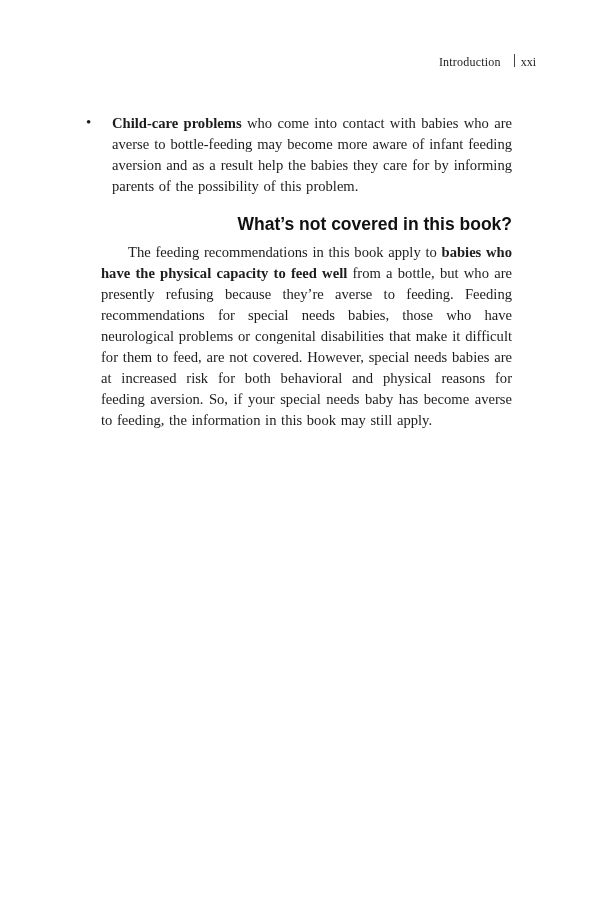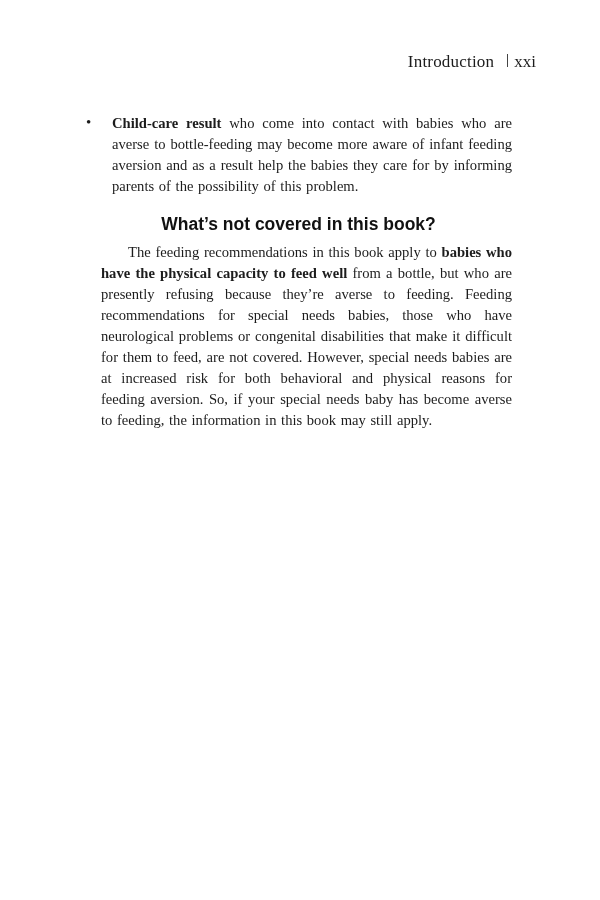--- a/index.html
+++ b/index.html
@@ -18,21 +18,21 @@
     background: #ffffff;
     position: relative;
   }
   
   .running-head {
     padding-top: 52px;
     padding-right: 64px;
     display: flex;
     justify-content: flex-end;
     align-items: center;
-    font-size: 17px;
+    font-size: 12px;
     line-height: 20px;
     color: #1c1c1c;
     padding-left: 9px;
   }
   .running-head .chapter { letter-spacing: 0.2px; }
   .running-head .sep {
     display: inline-block;
     width: 1px;
     height: 13px;
     background: #444;
@@ -70,41 +70,41 @@
   }
   .bullet-item b, .paragraph b { font-weight: bold; }
   
   .section-heading {
     font-family: "Liberation Sans", "DejaVu Sans", sans-serif;
     font-weight: 700;
     font-size: 17.5px;
     line-height: 24px;
     margin: 15px 0 6px 0;
     color: #111111;
-    text-align: center;
+    text-align: right;
     letter-spacing: 0;
   }
   .paragraph { margin: 0; }
   .paragraph.indented { text-indent: 27px; margin-left: 16px; }
 </style>
 </head>
 <body>
 
 <div class="page">
 
   <header class="running-head">
     <span class="chapter">Introduction</span>
     <span class="sep"></span>
     <span class="folio">xxi</span>
   </header>
 
   <main class="content">
 
     <ul class="bullet-list body-text" id="bullet-list">
-        <li class="bullet-item"><span class="bullet-marker">•</span><span><b>Child-care result</b><span> who come into contact with babies who are averse to bottle-feeding may become more aware of infant feeding aversion and as a result help the babies they care for by informing parents of the possibility of this problem.</span></span></li>
+        <li class="bullet-item"><span class="bullet-marker">•</span><span><b>Child-care problems</b><span> who come into contact with babies who are averse to bottle-feeding may become more aware of infant feeding aversion and as a result help the babies they care for by informing parents of the possibility of this problem.</span></span></li>
       </ul>
 
     <h2 class="section-heading">What’s not covered in this book?</h2>
 
     <div id="paragraphs" class="body-text">
         <p class="paragraph indented"><span>The feeding recommendations in this book apply to </span><b>babies who have the physical capacity to feed well</b><span> from a bottle, but who are presently refusing because they’re averse to feeding. Feeding recommendations for special needs babies, those who have neurological problems or congenital disabilities that make it difficult for them to feed, are not covered. However, special needs babies are at increased risk for both behavioral and physical reasons for feeding aversion. So, if your special needs baby has become averse to feeding, the information in this book may still apply.</span></p>
       </div>
 
   </main>
 

